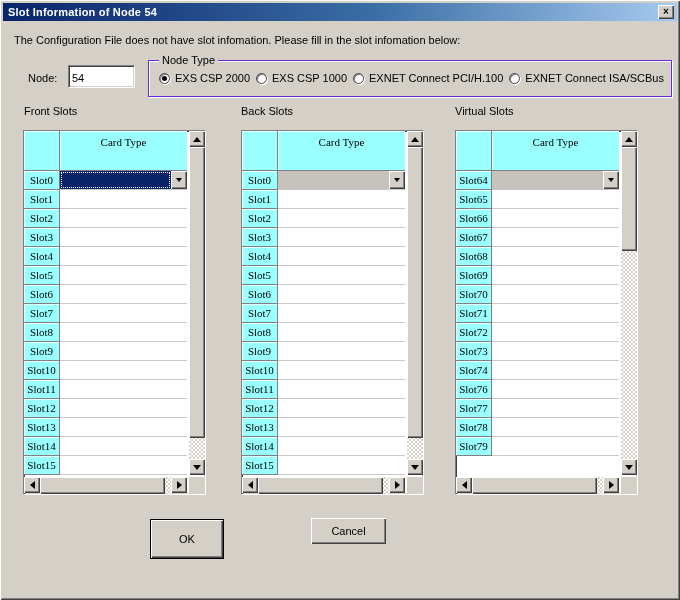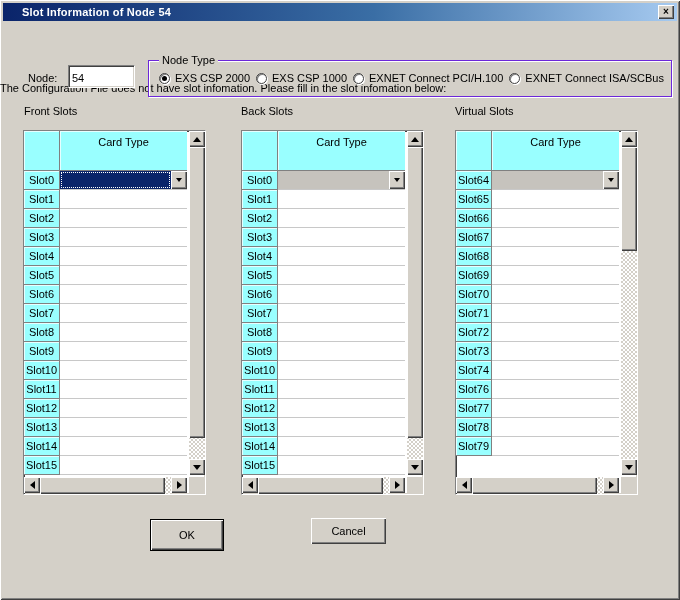--- a/index.html
+++ b/index.html
@@ -10,56 +10,56 @@
     position:relative; width:680px; height:600px; background:#D4D0C8;
     box-shadow: inset 1px 1px 0 #FFFFFF, inset -1px -1px 0 #404040,
                 inset 2px 2px 0 #D4D0C8, inset -2px -2px 0 #808080;
     overflow:hidden;
   }
 
   
   .titlebar {
     position:absolute; left:3px; top:3px; right:3px; height:18px;
     background: linear-gradient(90deg, #0A246A 0%, #3A6EA5 55%, #A6CAF0 100%);
-    display:flex; align-items:center; padding-left:19px;
+    display:flex; align-items:center; padding-left:5px;
   }
   .titlebar .title { color:#fff; font-weight:bold; font-size:11px; letter-spacing:.2px; }
   .closebtn {
     position:absolute; right:3px; top:2px; width:16px; height:14px;
     display:flex; align-items:center; justify-content:center;
     font-weight:bold; font-size:10px; line-height:1; cursor:default;
   }
 
   .raised { background:#D4D0C8;
     box-shadow: inset 1px 1px 0 #FFFFFF, inset -1px -1px 0 #404040, inset -2px -2px 0 #808080; }
 
   .sunken { border:1px solid; border-color:#808080 #FFFFFF #FFFFFF #808080;
     box-shadow: inset 1px 1px 0 #404040, inset -1px -1px 0 #D4D0C8; }
 
   
-  .instruction { position:absolute; left:0; top:34px;margin-top:48px; }
+  .instruction { position:absolute; left:14px; top:34px; }
   .node-label  { position:absolute; left:28px; top:72px; }
   .node-input  { position:absolute; left:68px; top:65px; width:67px; height:23px;
     background:#fff; font-family:"Liberation Sans",sans-serif; font-size:11px;
     padding:2px 3px 0 3px; outline:none; }
 
   .groupbox { position:absolute; left:148px; top:60px; width:524px; height:37px;
     border:1px solid #6d28d9; box-shadow: 1px 1px 0 #FFFFFF, inset 1px 1px 0 #FFFFFF; }
   .groupbox-label { position:absolute; top:-7px; left:10px; background:#D4D0C8; padding:0 3px; }
   .radio-row { position:absolute; left:10px; right:4px; top:11px; display:flex; align-items:center; }
   .radio-item { display:flex; align-items:center; margin-right:6px; white-space:nowrap; }
   .radio-circle { width:11px; height:11px; border-radius:50%; background:#fff; margin-right:5px;
     border:1px solid #404040;
     box-shadow: inset 1px 1px 0 #808080, 1px 1px 0 #FFFFFF; position:relative; flex:0 0 11px; }
   .radio-circle.checked::after { content:""; position:absolute; left:2px; top:2px;
     width:5px; height:5px; border-radius:50%; background:#000; }
 
   
   .grid-title { position:absolute; top:105px; }
-  .grid { position:absolute; top:130px; width:183px; height:365px; background:#fff; }
+  .grid { position:absolute; top:130px; width:183px; height:365px; background:#fff;font-family:Liberation Serif, serif; }
 
   .ghead { position:absolute; left:0; top:0; width:163px; height:40px; display:flex;
     border-bottom:1px solid #808080; }
   .ghead-corner { width:36px; background:#99FFFF; border-right:1px solid #808080;
     box-shadow: inset 1px 1px 0 #E6FFFF; }
   .ghead-title { flex:1; background:#99FFFF; text-align:center; padding-top:5px;
     box-shadow: inset 1px 1px 0 #E6FFFF; }
 
   .rows { position:absolute; left:0; top:40px; width:163px; height:304px; overflow:hidden; }
   .row { display:flex; height:19px;justify-content:space-between; }
@@ -91,21 +91,21 @@
 
   
   .tri { width:0; height:0; display:block; }
   .tri-up    { border-left:4px solid transparent; border-right:4px solid transparent; border-bottom:5px solid #000; }
   .tri-down  { border-left:4px solid transparent; border-right:4px solid transparent; border-top:5px solid #000; }
   .tri-left  { border-top:4px solid transparent; border-bottom:4px solid transparent; border-right:5px solid #000; }
   .tri-right { border-top:4px solid transparent; border-bottom:4px solid transparent; border-left:5px solid #000; }
   .tri-down-sm { border-left:3px solid transparent; border-right:3px solid transparent; border-top:4px solid #000; }
 
   
-  .okbtn { position:absolute; left:150px; top:519px; width:74px; height:32px;
+  .okbtn { position:absolute; left:150px; top:519px; width:74px; height:40px;
     border:1px solid #000; display:flex; align-items:center; justify-content:center;
     font-size:11px; }
   .cancelbtn { position:absolute; left:311px; top:518px; width:75px; height:26px;
     display:flex; align-items:center; justify-content:center; font-size:11px; }
 </style>
 </head>
 <body>
 
 <div class="dialog">
 

